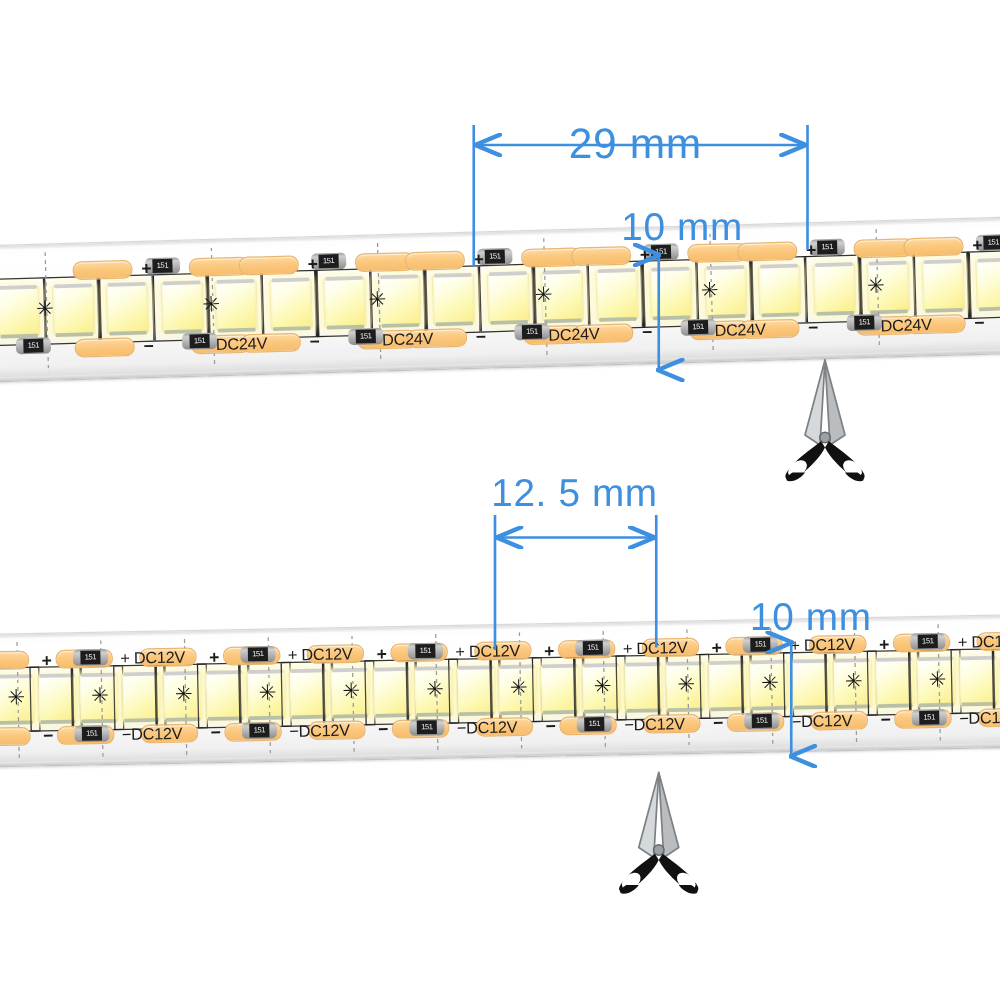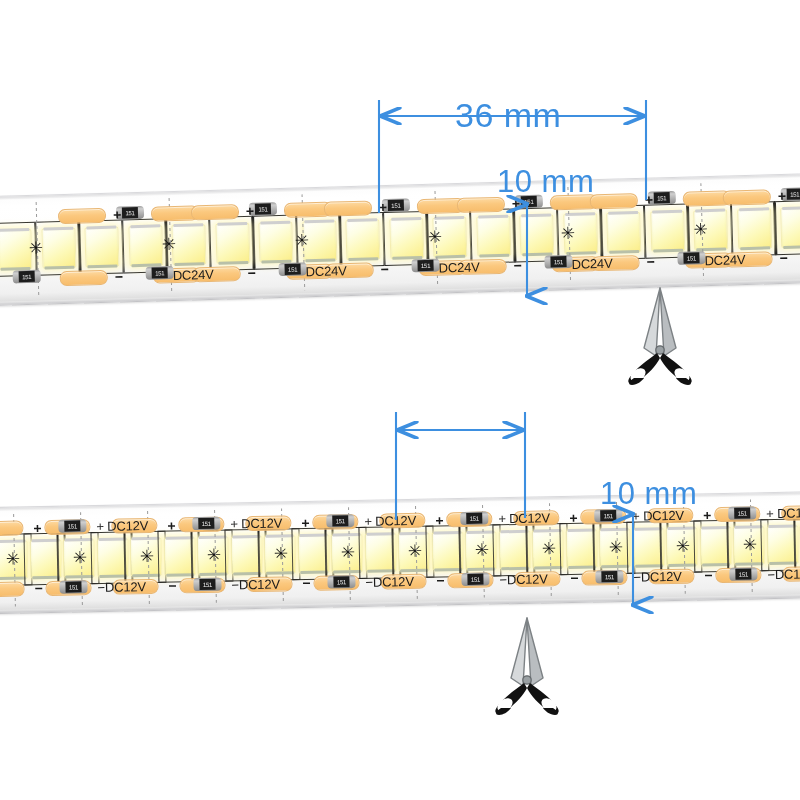--- a/index.html
+++ b/index.html
@@ -611,22 +611,23 @@
 
     <line x1="527" y1="204" x2="527" y2="296" stroke="#3d8fe0" stroke-width="2.1" marker-start="url(#ahU)" marker-end="url(#ahD)"></line>
 
     <line x1="396" y1="412" x2="396" y2="520" stroke="#3d8fe0" stroke-width="2.1"></line>
     <line x1="525" y1="412" x2="525" y2="518" stroke="#3d8fe0" stroke-width="2.1"></line>
     <line x1="398" y1="430" x2="523" y2="430" stroke="#3d8fe0" stroke-width="2.1" marker-start="url(#ahL)" marker-end="url(#ahR)"></line>
 
     <line x1="633" y1="514" x2="633" y2="605" stroke="#3d8fe0" stroke-width="2.1" marker-start="url(#ahU)" marker-end="url(#ahD)"></line>
   </svg>
 
-  <div class="dim-label dim-25">36 mm</div>
+  <div class="dim-label dim-25">29 mm</div>
   <div class="dim-label dim-10a">10 mm</div>
+  <div class="dim-label dim-125">12. 5 mm</div>
   <div class="dim-label dim-10b">10 mm</div>
 
   <div class="scissors" style="left:614px; top:282px;">
     <svg width="96" height="104" viewBox="0 0 96 104">
 
       <path d="M46 6 L62 66 L50 74 Z" fill="#b9bdc0" stroke="#7d8285" stroke-width="1.4" stroke-linejoin="round"></path>
       <path d="M46 6 L30 66 L42 74 Z" fill="#d6d9db" stroke="#7d8285" stroke-width="1.4" stroke-linejoin="round"></path>
 
       <circle cx="46" cy="68" r="4.2" fill="#9aa0a3" stroke="#63686b" stroke-width="1.2"></circle>
 

